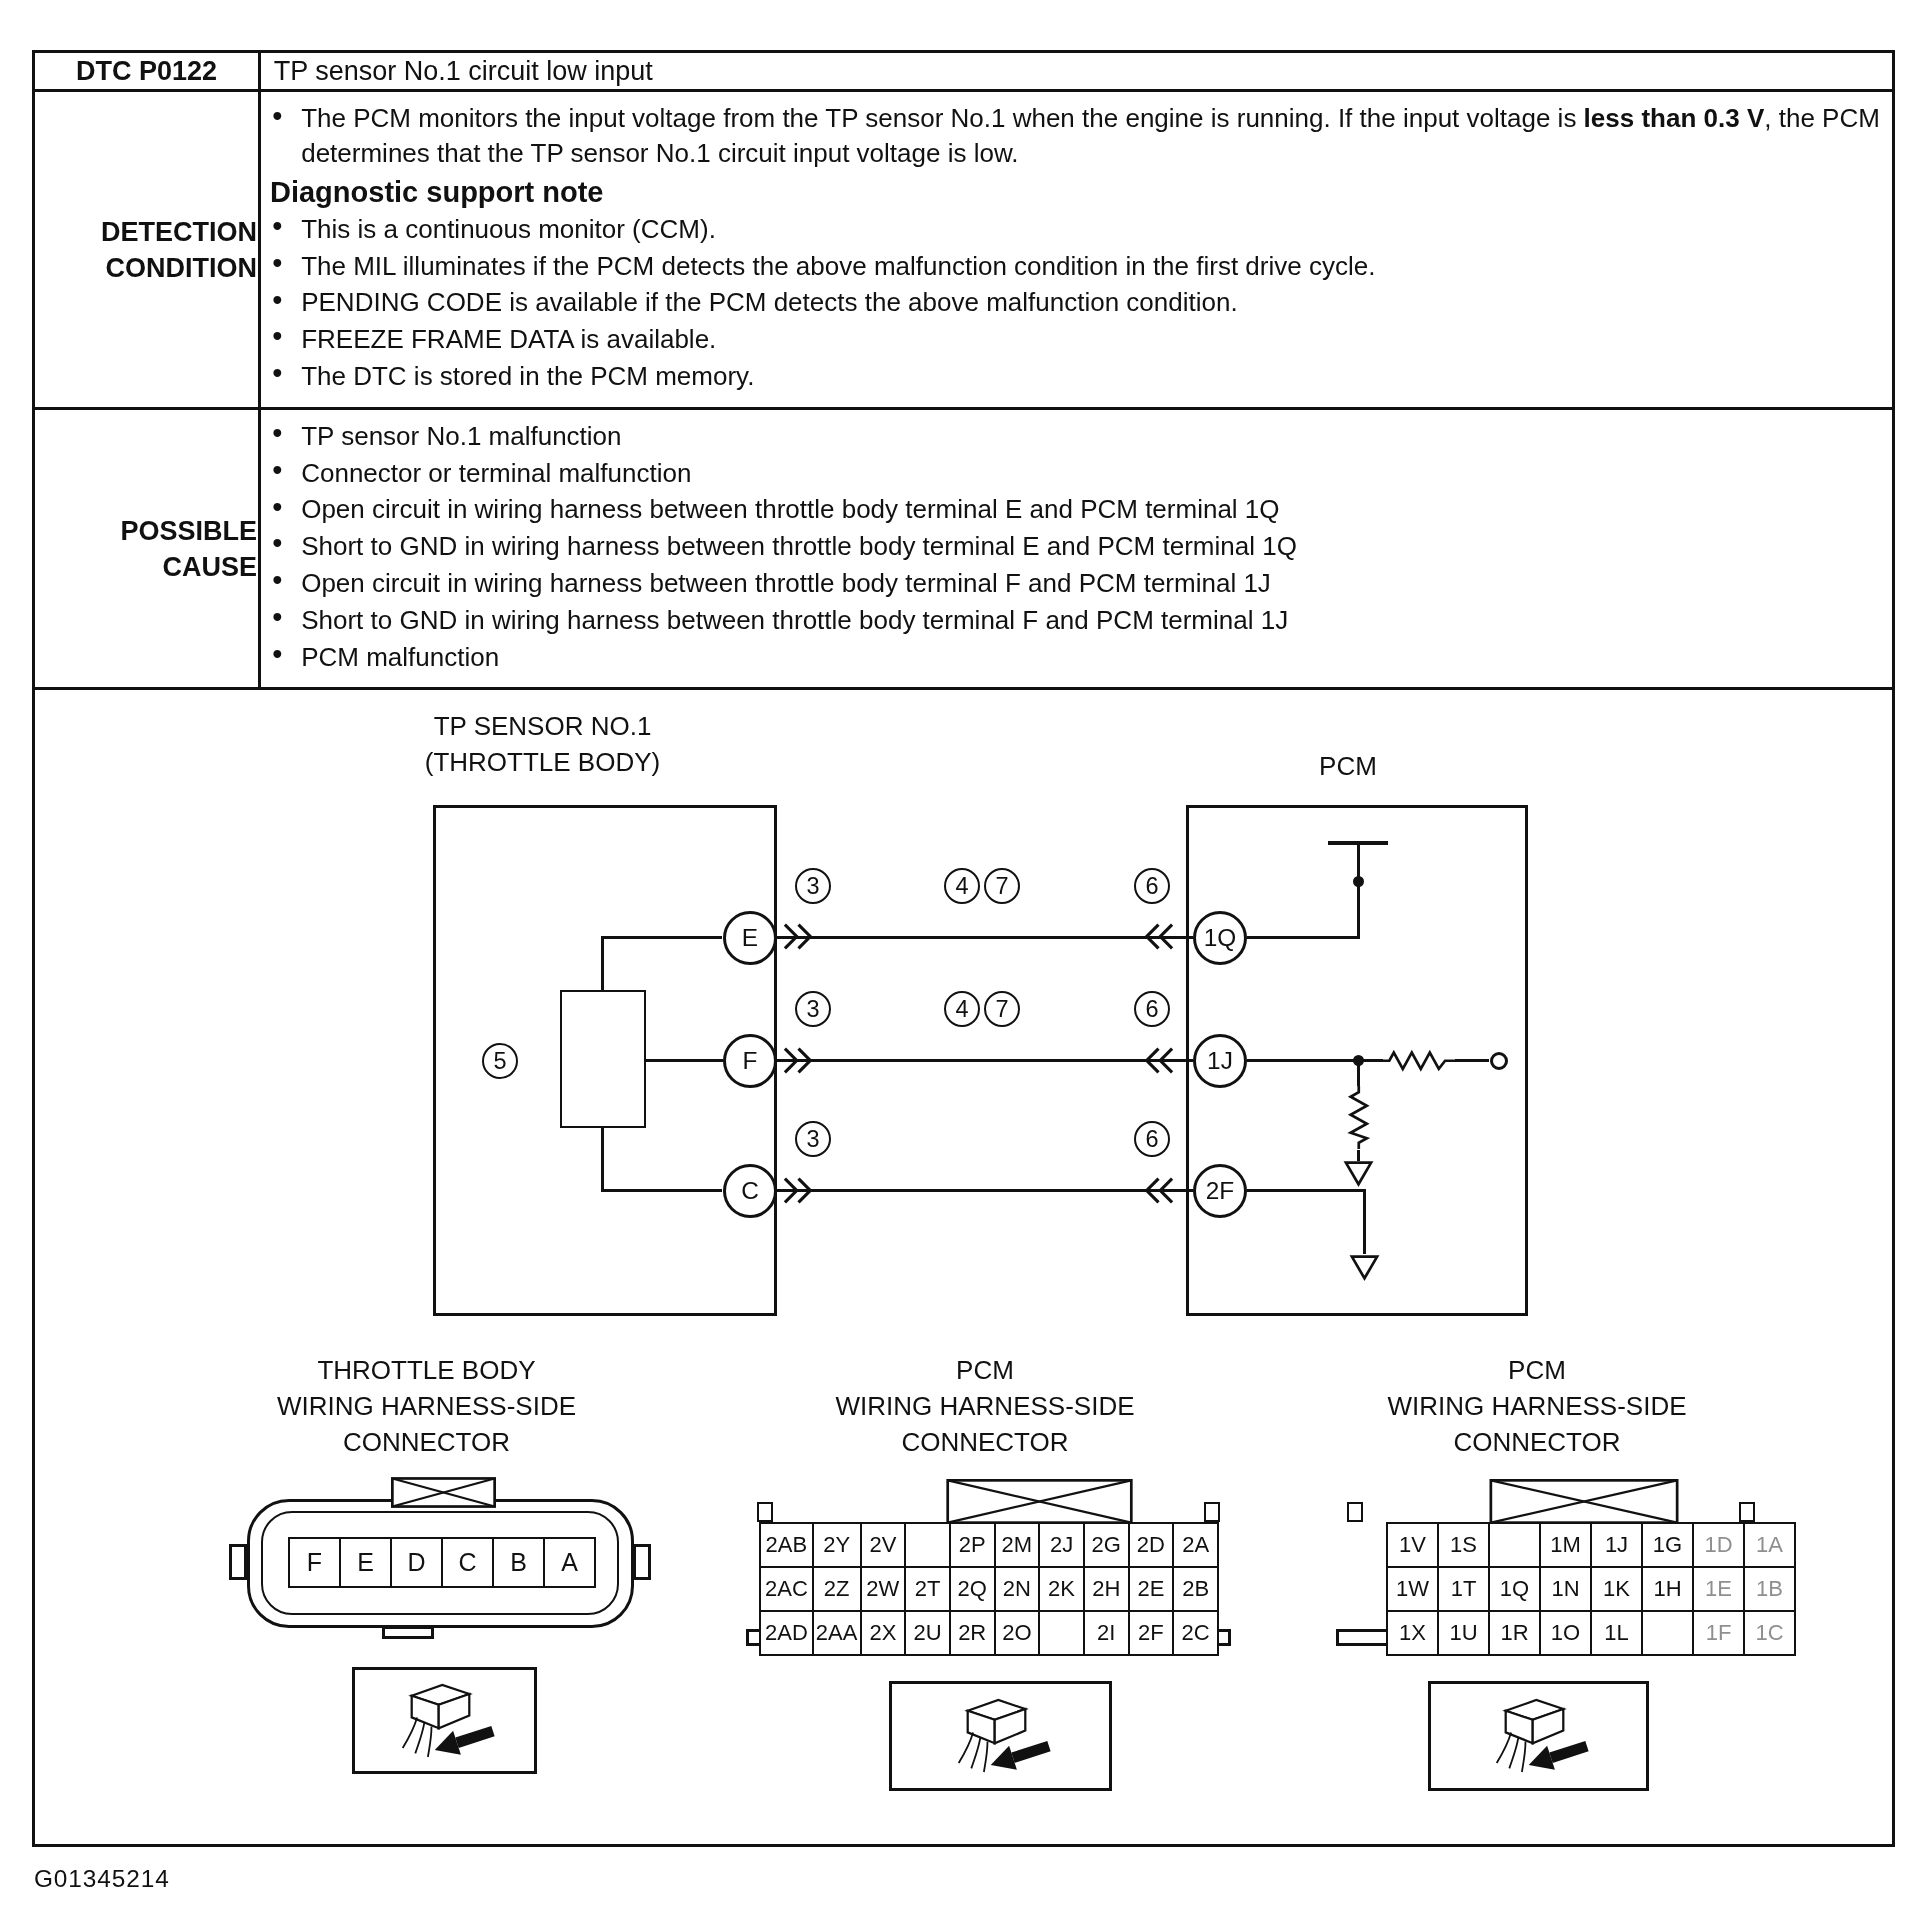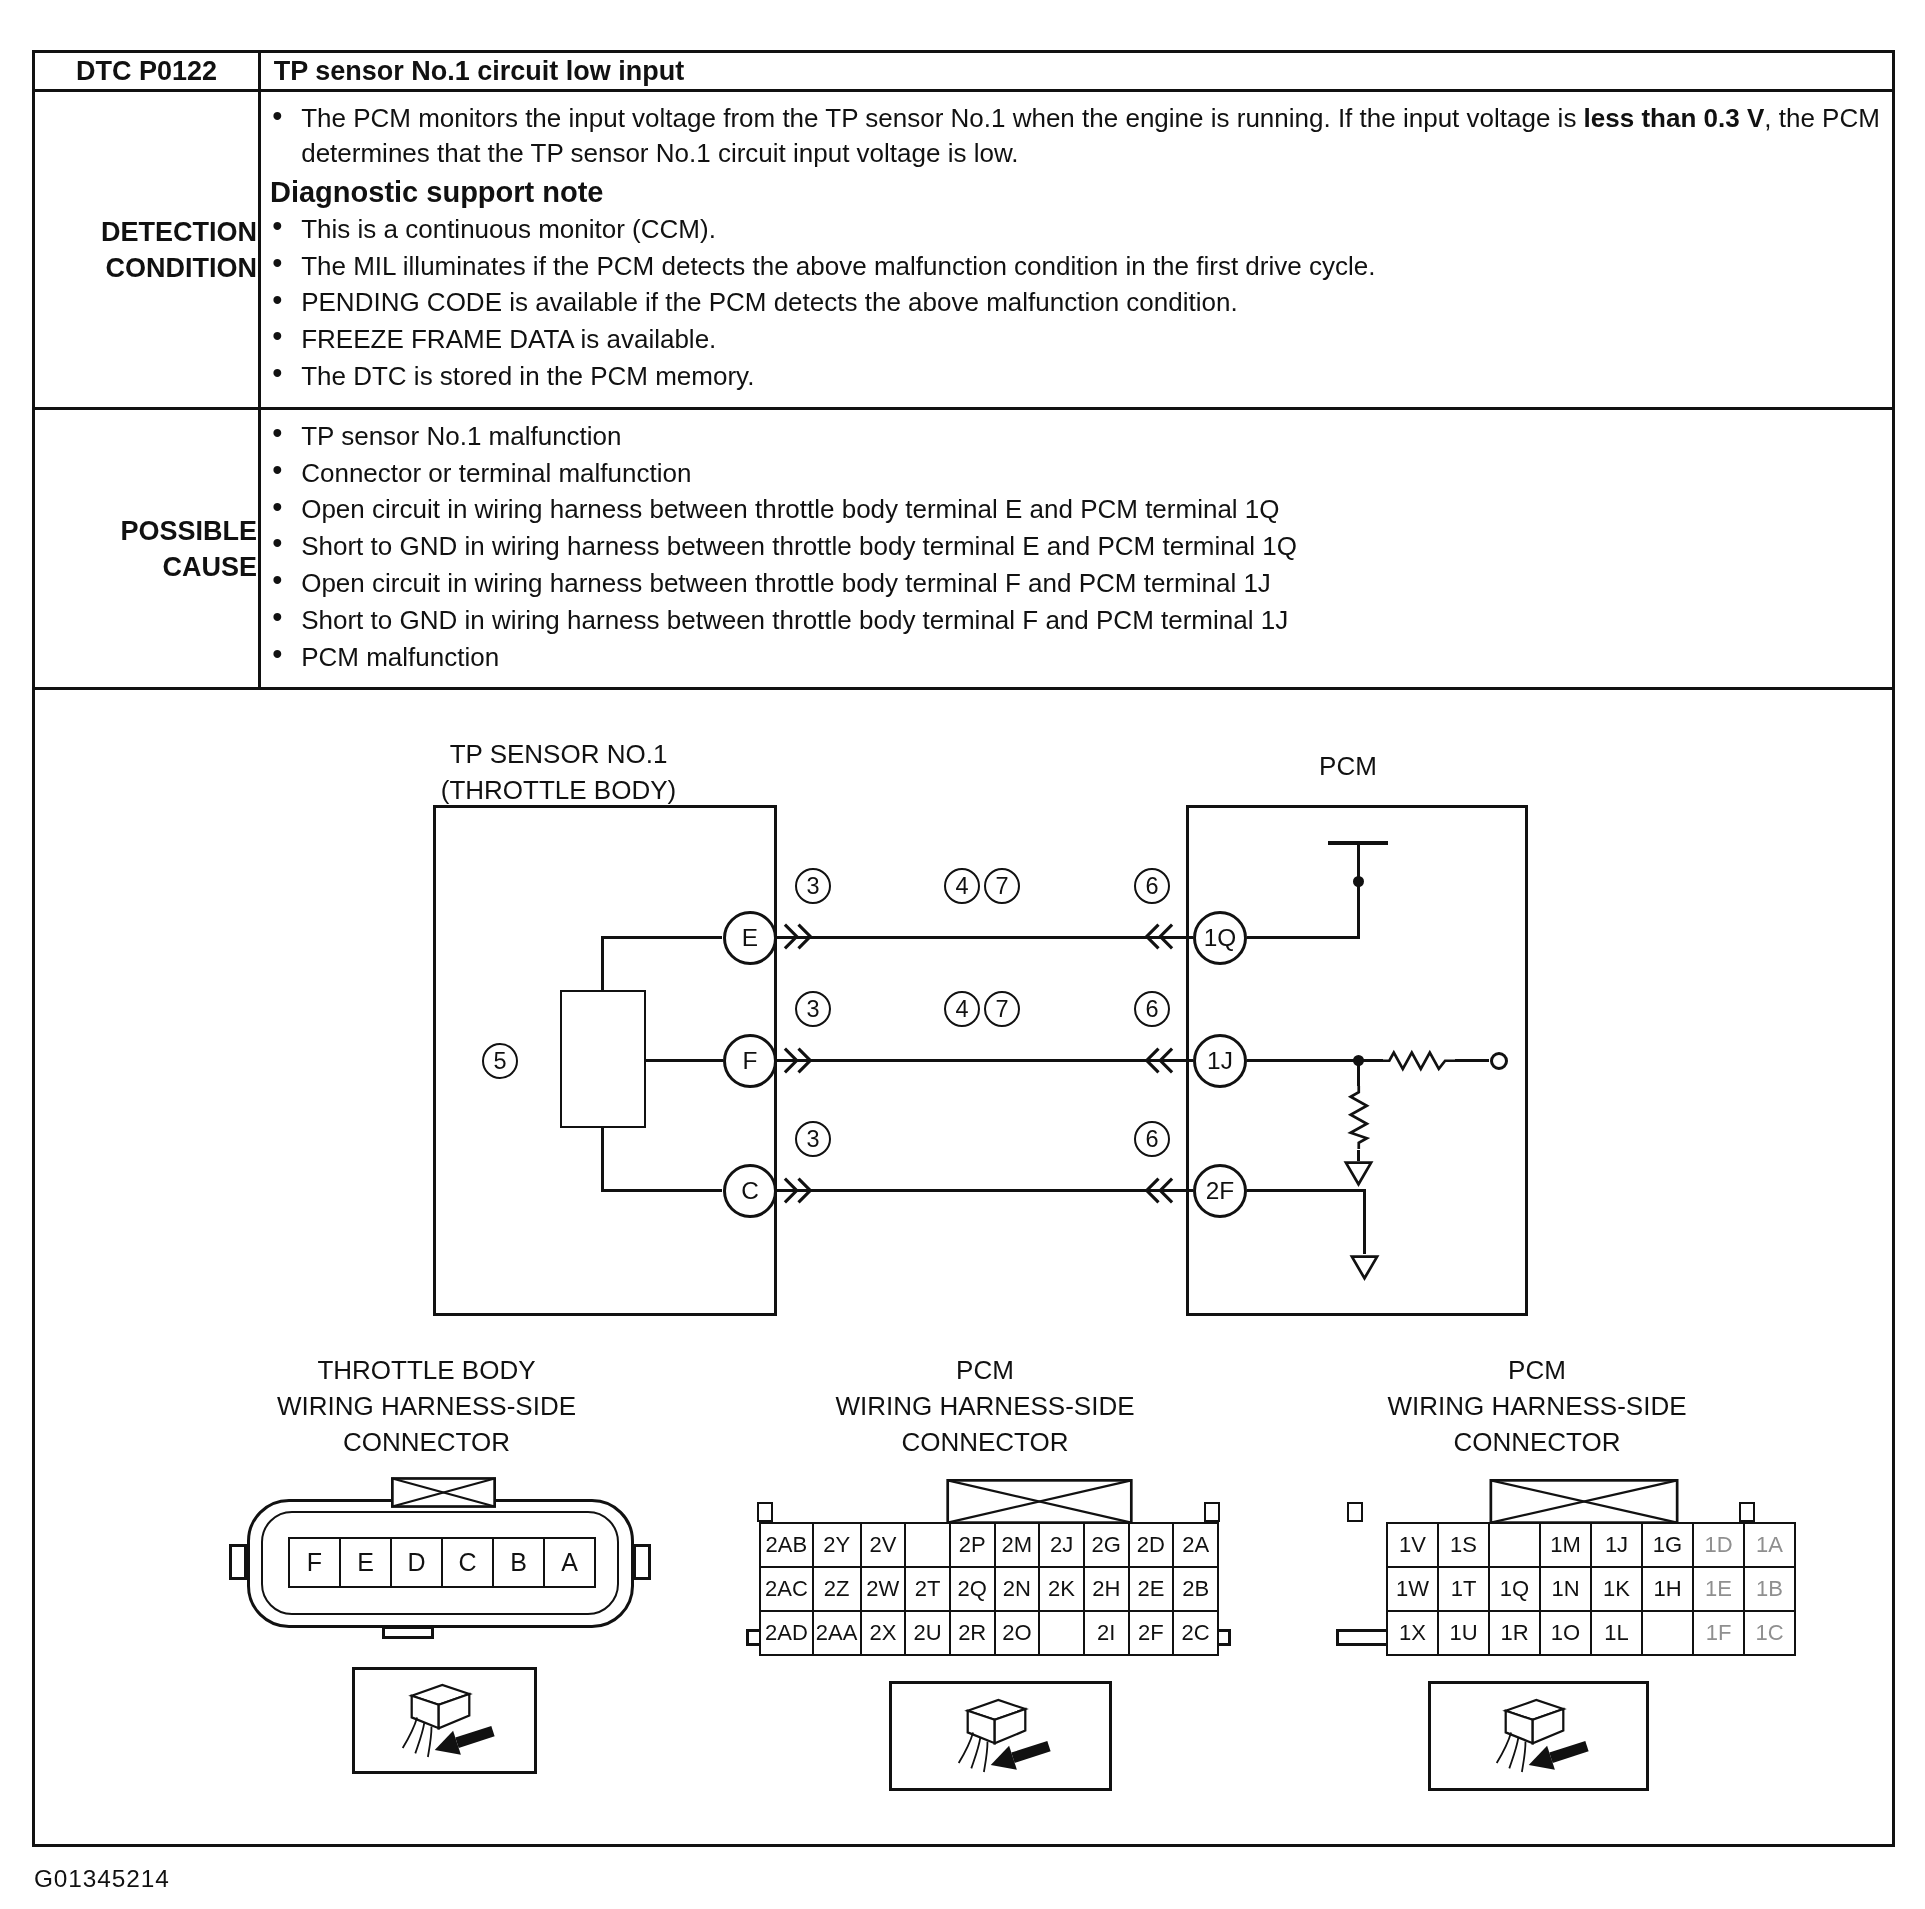--- a/index.html
+++ b/index.html
@@ -4,21 +4,21 @@
 <style>
   * { box-sizing: border-box; }
   html,body { margin:0; padding:0; background:#fff; }
   body { font-family:"Liberation Sans", sans-serif; color:#111; }
   .page { width:1926px; min-height:1910px; position:relative; background:#fff; }
 
   table.dtc { border-collapse:collapse; margin:50px 0 0 32px; width:1863px; background:#fff; }
   table.dtc > tbody > tr > td { border:3.6px solid #111; vertical-align:middle; }
   td.label-cell { width:226px; text-align:right; font-weight:bold; font-size:27px; line-height:36px; }
   td.head-code { width:226px; font-size:27px; font-weight:bold; text-align:center; padding:2.7px 0; }
-  td.head-title { font-size:27px; font-weight:bold; padding:2.7px 12.7px; }
+  td.head-title { font-size:27px; font-weight:normal; padding:2.7px 12.7px; }
   td.content { padding:7.2px 11px 11px 7.2px; font-size:26px; line-height:35px; vertical-align:top; }
   ul.blist { list-style:none; margin:0; padding:0 0 0 33px; }
   ul.blist li { position:relative; margin:1.8px 0; }
   ul.blist li::before { content:"\2022"; position:absolute; left:-29px; top:-2.7px; font-size:29px; }
   .subhead { font-weight:bold; font-size:29px; margin:3.6px 0 1.8px 1.8px; }
 
   td.diagram-cell { padding:0; }
   .diagram { position:relative; height:1154px; font-size:26px; background:#fff; }
   .abs { position:absolute; }
   .box { position:absolute; border:3.2px solid #111; background:#fff; }
@@ -88,21 +88,21 @@
             <li>Short to GND in wiring harness between throttle body terminal F and PCM terminal 1J</li>
             <li>PCM malfunction</li>
           </ul>
         </td>
       </tr>
 
       <tr>
         <td class="diagram-cell" colspan="2">
           <div class="diagram">
 
-            <div class="lbl" style="left:388px; top:18px; width:271px;margin-top:28px;">
+            <div class="lbl" style="left:372px; top:18px; width:271px;">
               <div>TP SENSOR NO.1</div>
               <div>(THROTTLE BODY)</div>
             </div>
             <div class="lbl" style="left:1263px; top:58px; width:100px;">PCM</div>
 
             <div class="box" style="left:398px; top:115px; width:344px; height:511px;"></div>
             <div class="box" style="left:1151px; top:115px; width:342px; height:511px;"></div>
 
             <div class="box" style="left:525px; top:300px; width:86px; height:138px; border-width:2.7px;"></div>
             <div class="wire" style="left:566px; top:248px; width:2.7px; height:54px;"></div>

